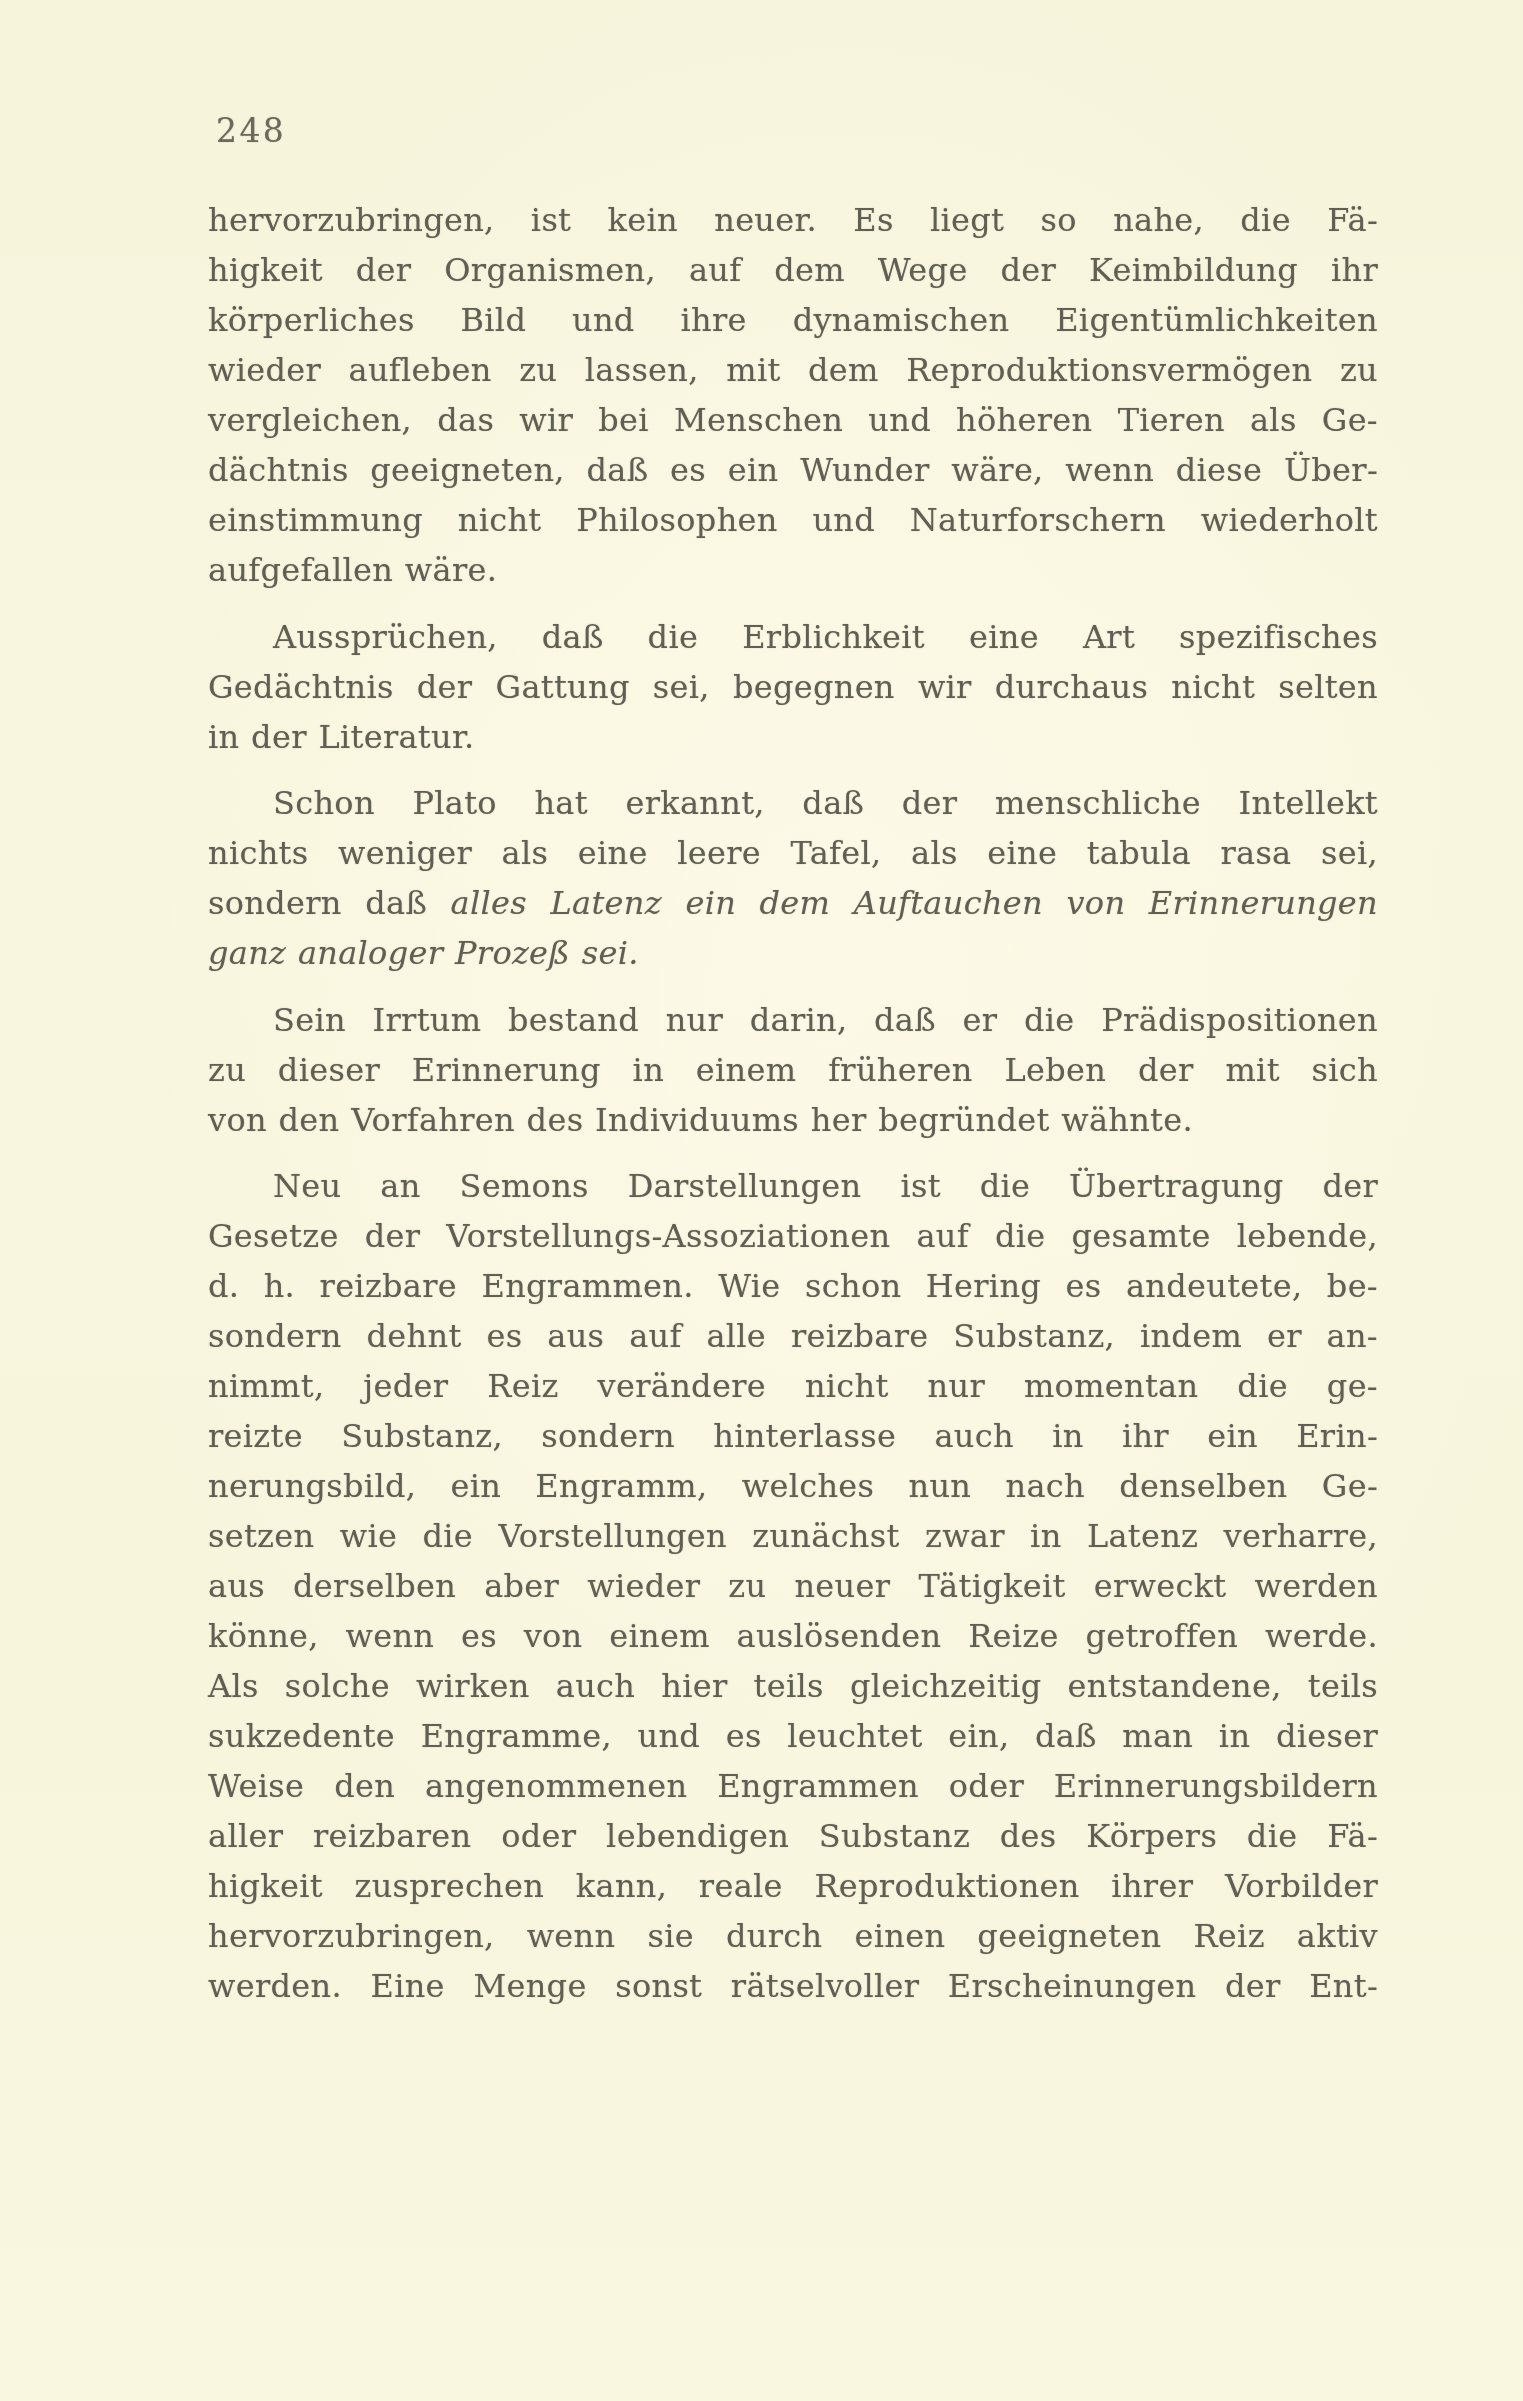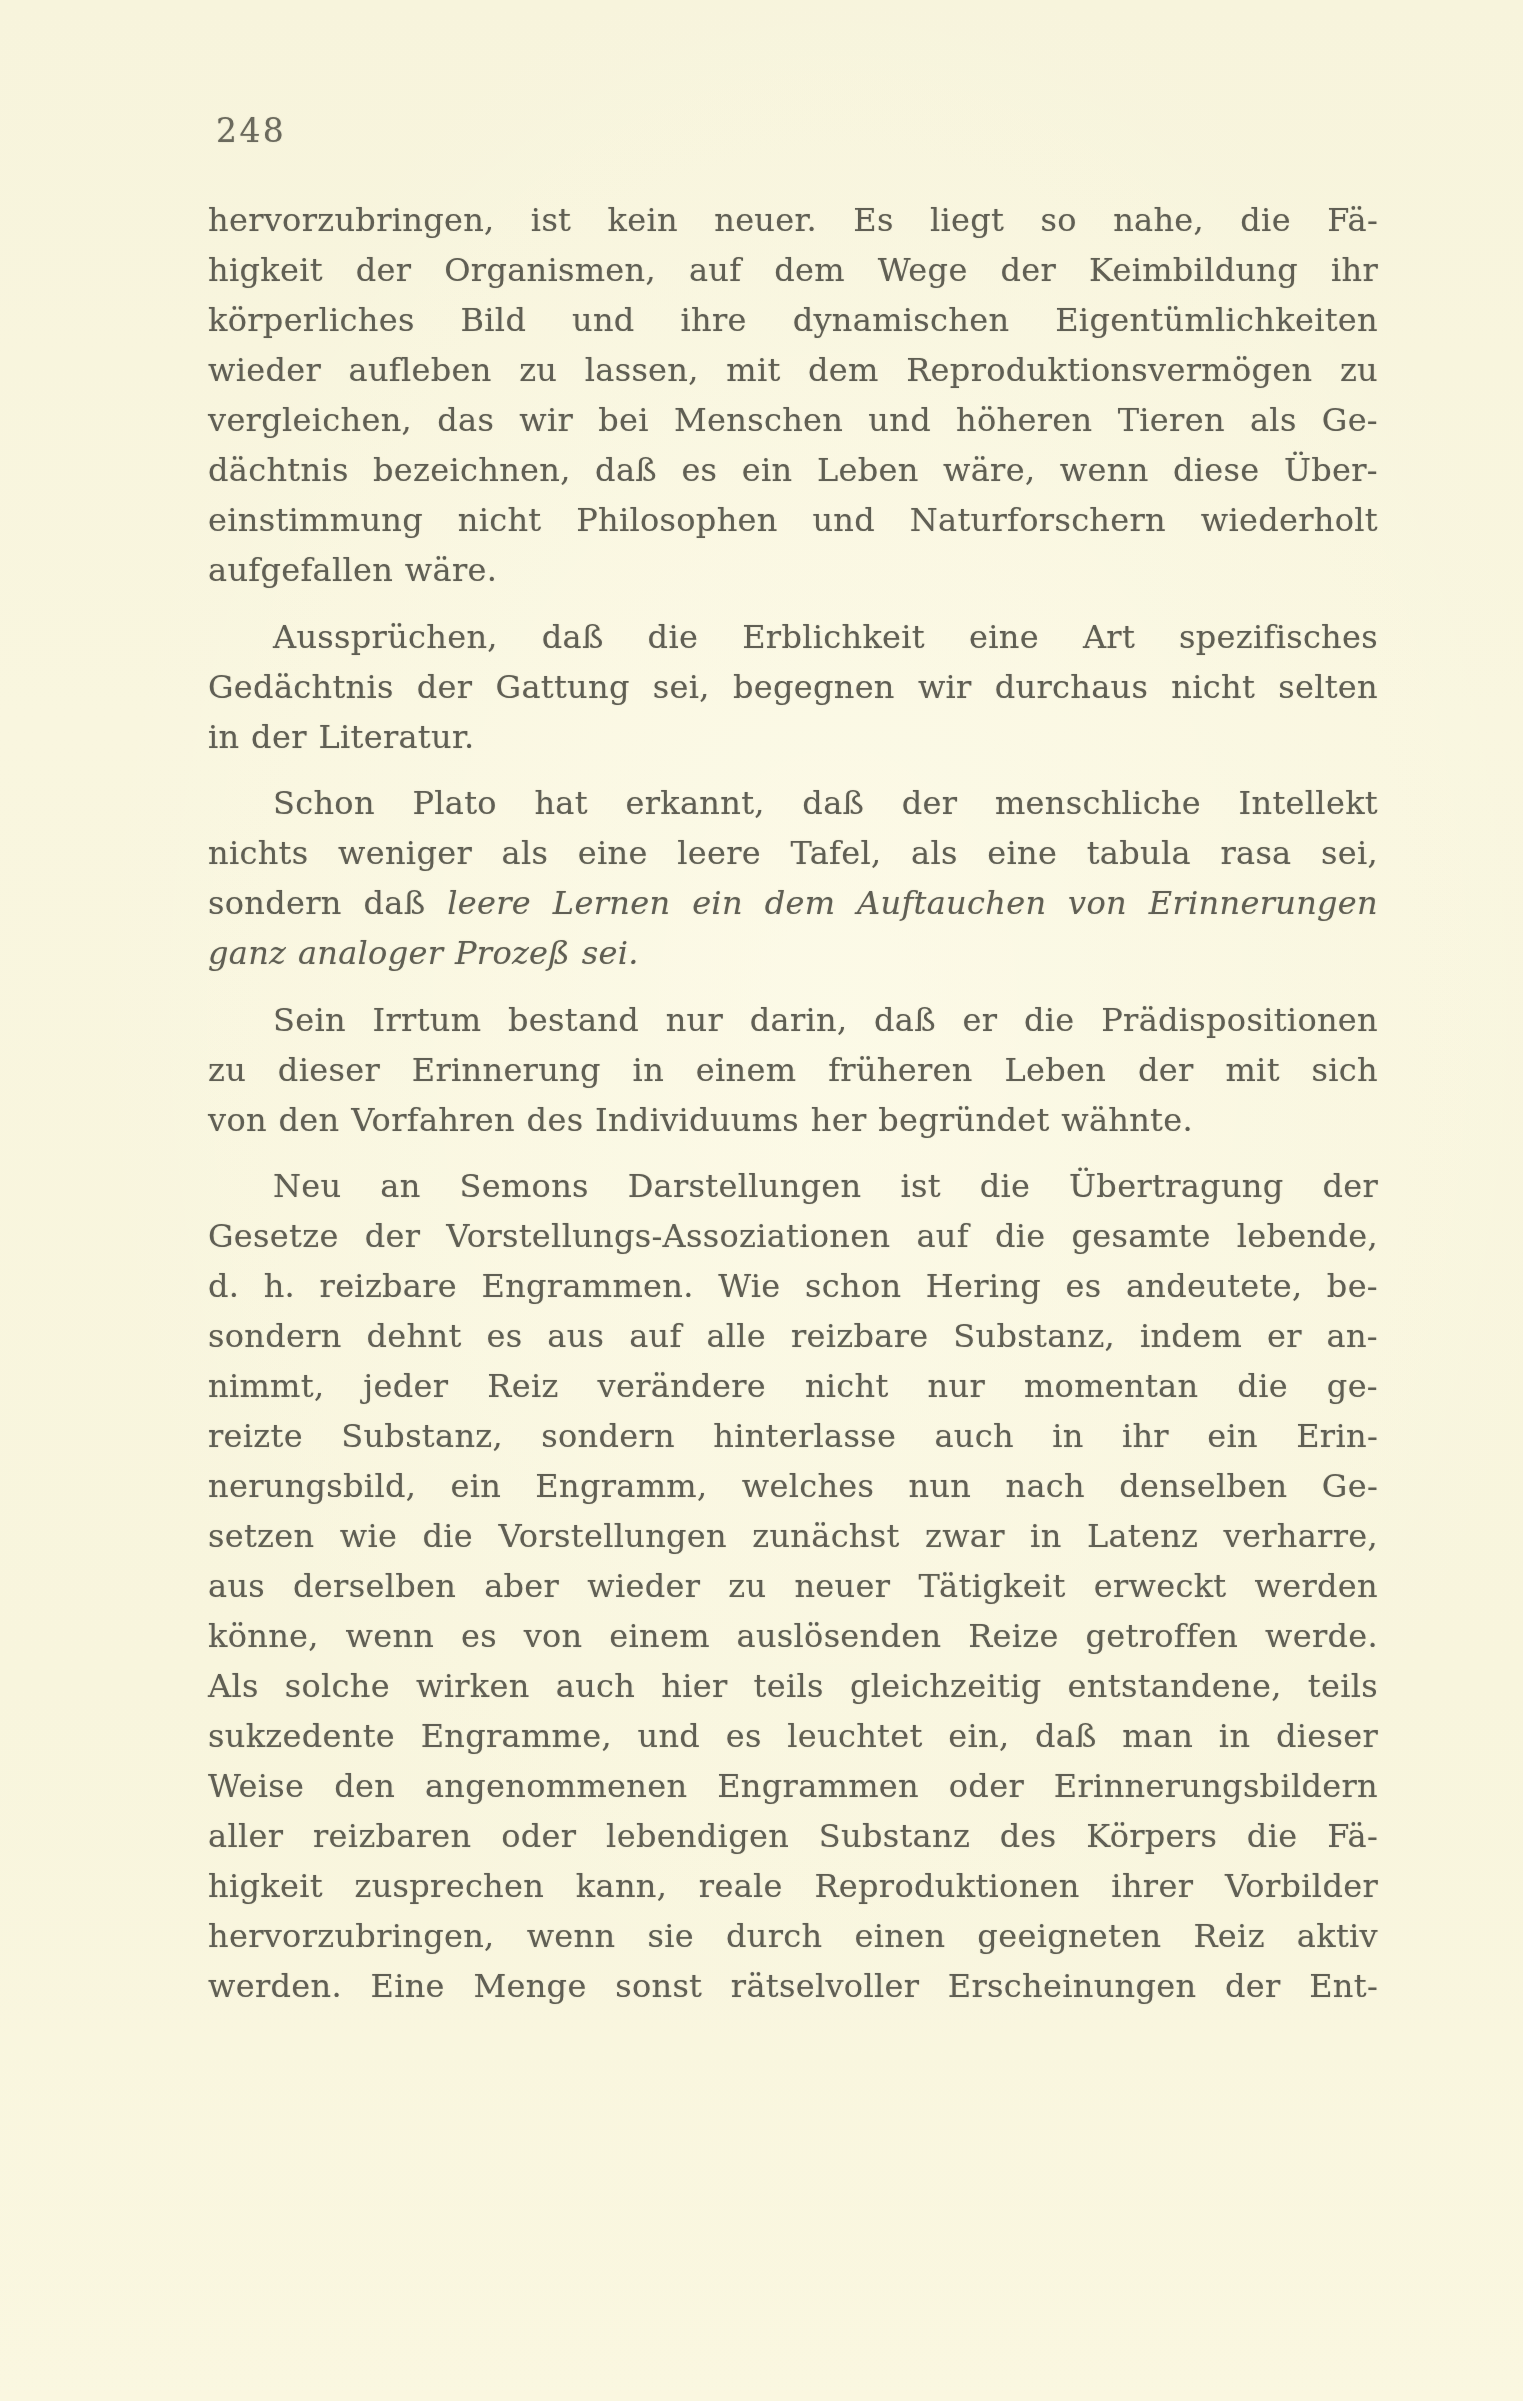--- a/index.html
+++ b/index.html
@@ -56,33 +56,33 @@
 
 <div class="scan-page">
   <div class="page-number">248</div>
   <div class="text-block">
       <div class="paragraph">
         <div class="line first"><span>hervorzubringen, ist kein neuer. Es liegt so nahe, die Fä-</span></div>
         <div class="line"><span>higkeit der Organismen, auf dem Wege der Keimbildung ihr</span></div>
         <div class="line"><span>körperliches Bild und ihre dynamischen Eigentümlichkeiten</span></div>
         <div class="line"><span>wieder aufleben zu lassen, mit dem Reproduktionsvermögen zu</span></div>
         <div class="line"><span>vergleichen, das wir bei Menschen und höheren Tieren als Ge-</span></div>
-        <div class="line"><span>dächtnis bezeichnen, daß es ein Leben wäre, wenn diese Über-</span></div>
+        <div class="line"><span>dächtnis geeigneten, daß es ein Wunder wäre, wenn diese Über-</span></div>
         <div class="line"><span>einstimmung nicht Philosophen und Naturforschern wiederholt</span></div>
         <div class="line para-end"><span>aufgefallen wäre.</span></div>
       </div>
       <div class="paragraph indented">
         <div class="line first"><span>Aussprüchen, daß die Erblichkeit eine Art spezifisches</span></div>
         <div class="line"><span>Gedächtnis der Gattung sei, begegnen wir durchaus nicht selten</span></div>
         <div class="line para-end"><span>in der Literatur.</span></div>
       </div>
       <div class="paragraph indented">
         <div class="line first"><span>Schon Plato hat erkannt, daß der menschliche Intellekt</span></div>
         <div class="line"><span>nichts weniger als eine leere Tafel, als eine tabula rasa sei,</span></div>
-        <div class="line"><span>sondern daß </span><span class="italic">leere Lernen ein dem Auftauchen von Erinnerungen</span></div>
+        <div class="line"><span>sondern daß </span><span class="italic">alles Latenz ein dem Auftauchen von Erinnerungen</span></div>
         <div class="line para-end"><span class="italic">ganz analoger Prozeß sei.</span></div>
       </div>
       <div class="paragraph indented">
         <div class="line first"><span>Sein Irrtum bestand nur darin, daß er die Prädispositionen</span></div>
         <div class="line"><span>zu dieser Erinnerung in einem früheren Leben der mit sich</span></div>
         <div class="line para-end"><span>von den Vorfahren des Individuums her begründet wähnte.</span></div>
       </div>
       <div class="paragraph indented">
         <div class="line first"><span>Neu an Semons Darstellungen ist die Übertragung der</span></div>
         <div class="line"><span>Gesetze der Vorstellungs-Assoziationen auf die gesamte lebende,</span></div>

